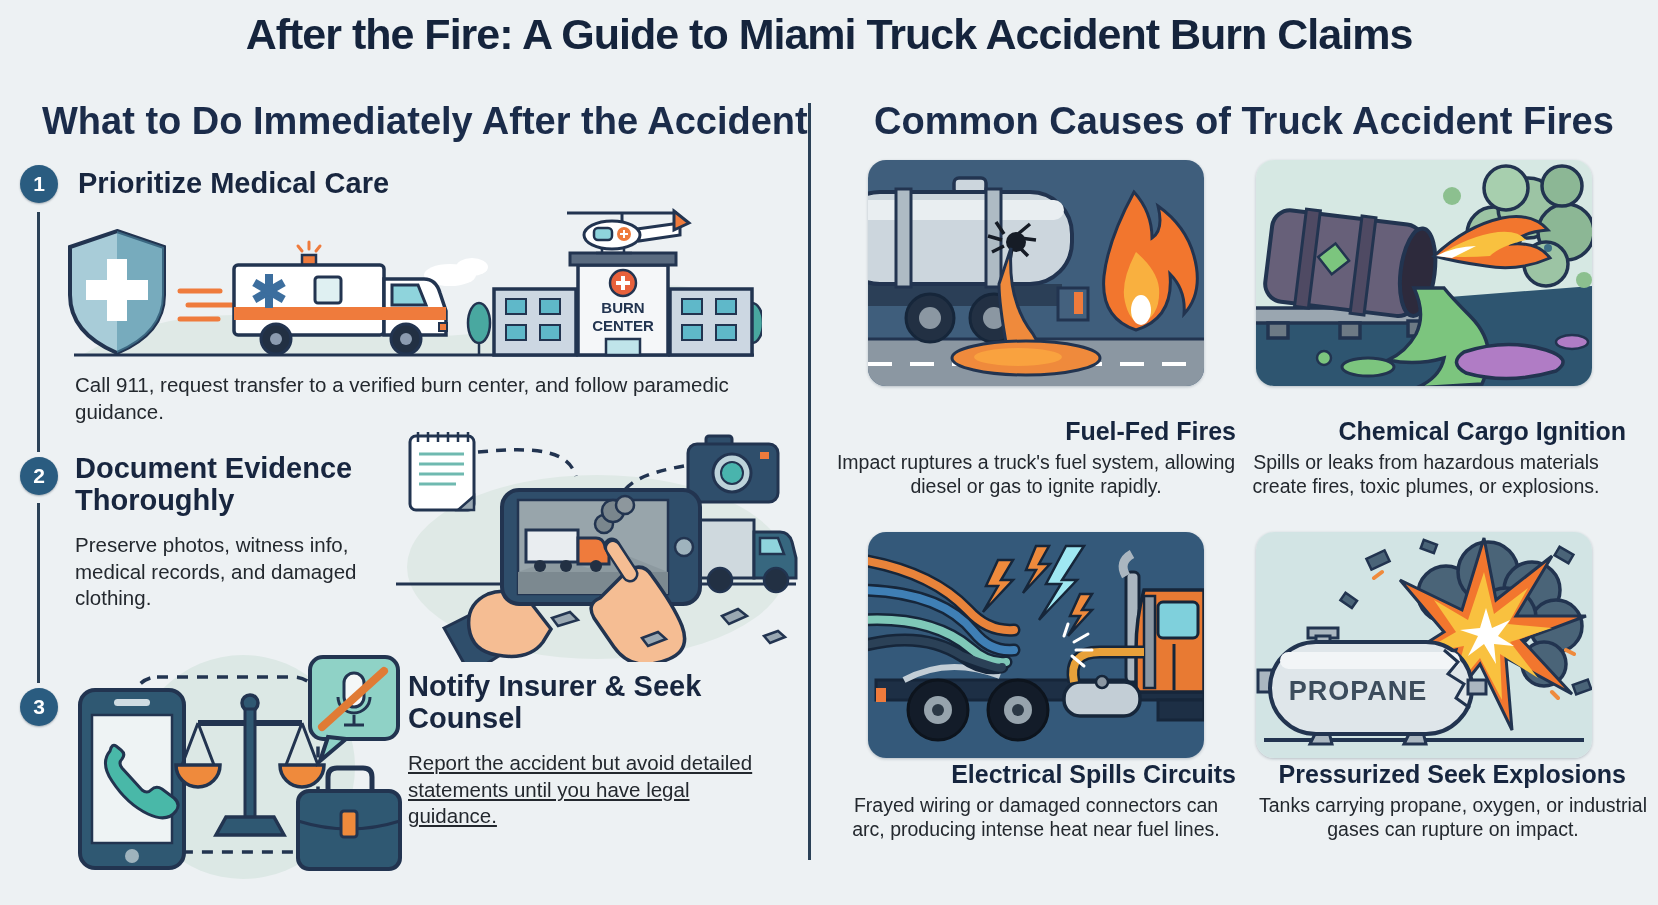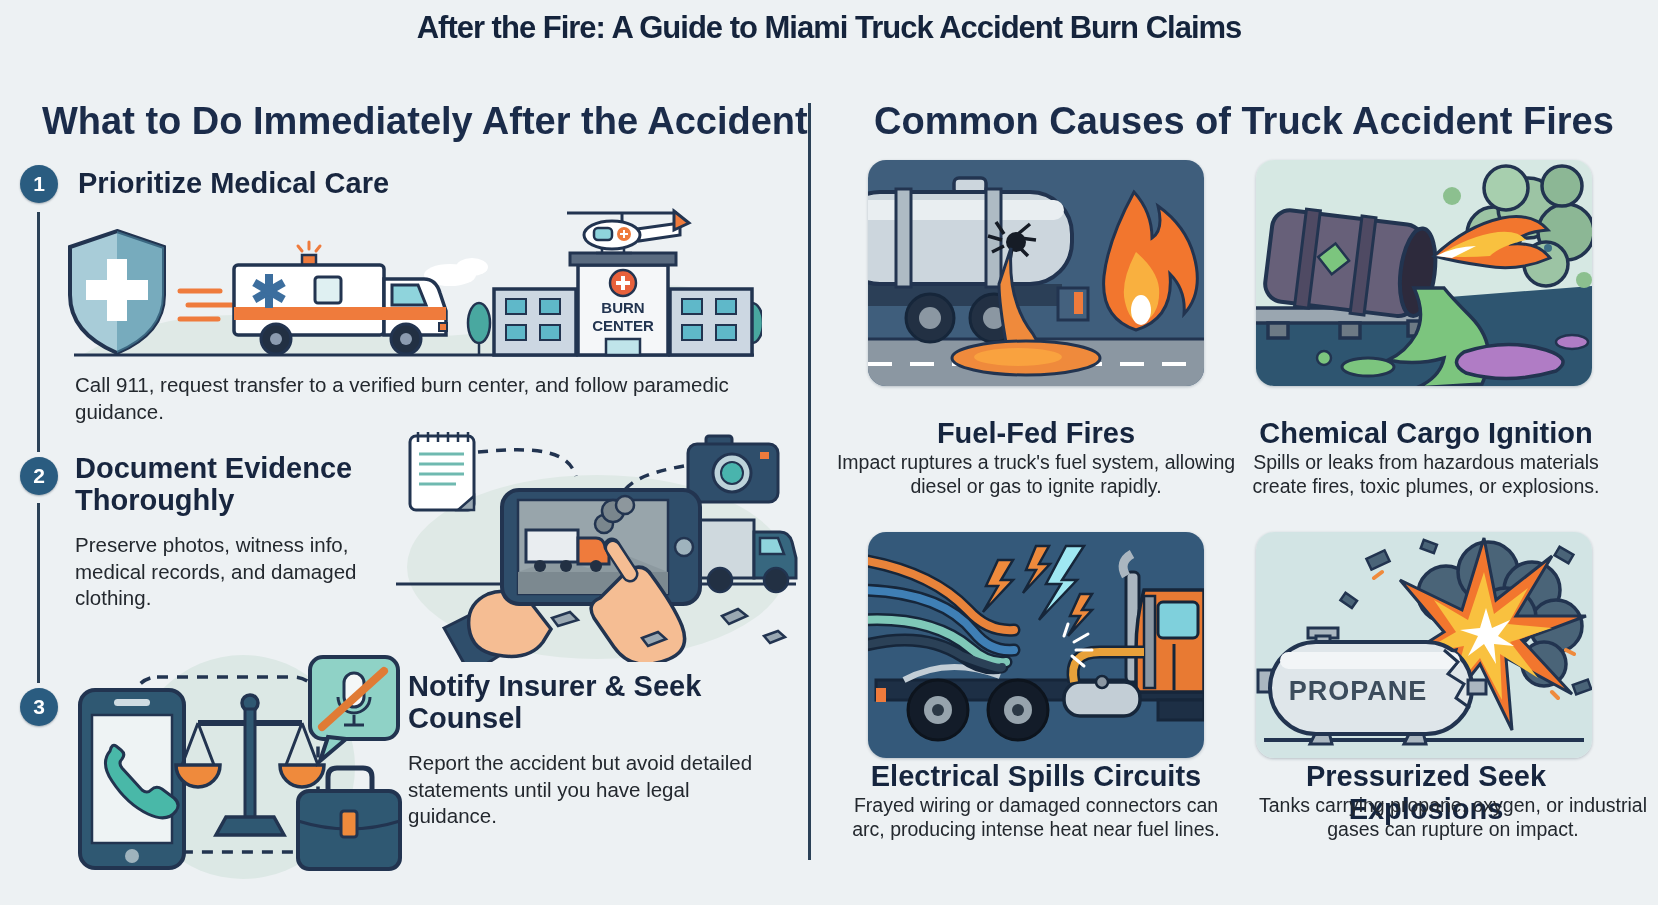--- a/index.html
+++ b/index.html
@@ -5,36 +5,36 @@
   html,body{margin:0;padding:0;}
   body{
     width:1658px;height:905px;position:relative;overflow:hidden;
     background:#edf1f3;
     font-family:"Liberation Sans", sans-serif;
     color:#1a2b47;
   }
   .abs{position:absolute;}
   .title{
     top:10px;left:0;width:1658px;text-align:center;
-    font-size:31px;font-weight:bold;letter-spacing:-1px;color:#15243c;
+    font-size:43px;font-weight:bold;letter-spacing:-1px;color:#15243c;
   }
   .col-heading{font-size:38px;font-weight:bold;color:#1b2c4a;}
   .left-heading{left:42px;top:100px;}
   .right-heading{left:830px;top:100px;width:828px;text-align:center;}
   .divider{left:808px;top:103px;width:3px;height:757px;background:#2b4157;}
   .step-num{
     width:38px;height:38px;border-radius:50%;background:#2a5c80;
     color:#ffffff;font-weight:bold;font-size:21px;
     display:flex;align-items:center;justify-content:center;
     box-shadow:0 1px 2px rgba(20,40,60,.35);
   }
   .timeline{left:37px;width:3px;background:#2b4157;}
   .step-title{font-size:29px;font-weight:bold;color:#18263f;line-height:1.12;}
   .step-body{font-size:20.5px;color:#23282e;line-height:1.3;}
-  .cause-title{font-size:29px;font-weight:bold;color:#16253e;text-align:center;}
+  .cause-title{font-size:25px;font-weight:bold;color:#16253e;text-align:right;}
   .cause-body{font-size:19.5px;color:#23282e;text-align:center;line-height:1.25;}
   .card-img{
     width:336px;height:226px;border-radius:18px;overflow:hidden;
     box-shadow:0 1px 3px rgba(20,40,60,.25);
   }
   .card-img svg{display:block;width:336px;height:226px;}
   svg text{font-family:"Liberation Sans", sans-serif;}
 </style>
 </head>
 <body>
@@ -254,21 +254,21 @@
 
   <g>
     <path d="M270 156 v-14 q0 -9 9 -9 h26 q9 0 9 9 v14" fill="none" stroke="#223450" stroke-width="5"></path>
     <rect x="240" y="156" width="102" height="78" rx="11" fill="#2f5872" stroke="#223450" stroke-width="4"></rect>
     <path d="M240 186 q51 16 102 0" fill="none" stroke="#223450" stroke-width="3"></path>
     <rect x="283" y="176" width="16" height="26" rx="3" fill="#ef8a3c" stroke="#223450" stroke-width="3"></rect>
   </g>
 </svg>
 
 <div class="abs step-title" style="left:408px;top:670px;width:310px;">Notify Insurer &amp; Seek Counsel</div>
-<div class="abs step-body" style="left:408px;top:750px;width:370px;">Report the accident but avoid detailed statements until you have legal guidance.</div>
+<div class="abs step-body" style="left:408px;top:750px;width:370px;text-decoration:underline;">Report the accident but avoid detailed statements until you have legal guidance.</div>
 
 <div class="abs card-img" style="left:868px;top:160px;">
 <svg viewBox="0 0 336 226">
   <rect width="336" height="226" fill="#3f5e7c"></rect>
   <rect y="178" width="336" height="48" fill="#8b97a2"></rect>
   <line x1="0" y1="179" x2="336" y2="179" stroke="#223450" stroke-width="3"></line>
   <line x1="0" y1="204" x2="336" y2="204" stroke="#ffffff" stroke-width="4" stroke-dasharray="24 18"></line>
   <g>
     <rect x="-12" y="124" width="206" height="22" fill="#2b3f57"></rect>
     <rect x="190" y="128" width="30" height="32" fill="#44617e" stroke="#223450" stroke-width="3"></rect>

